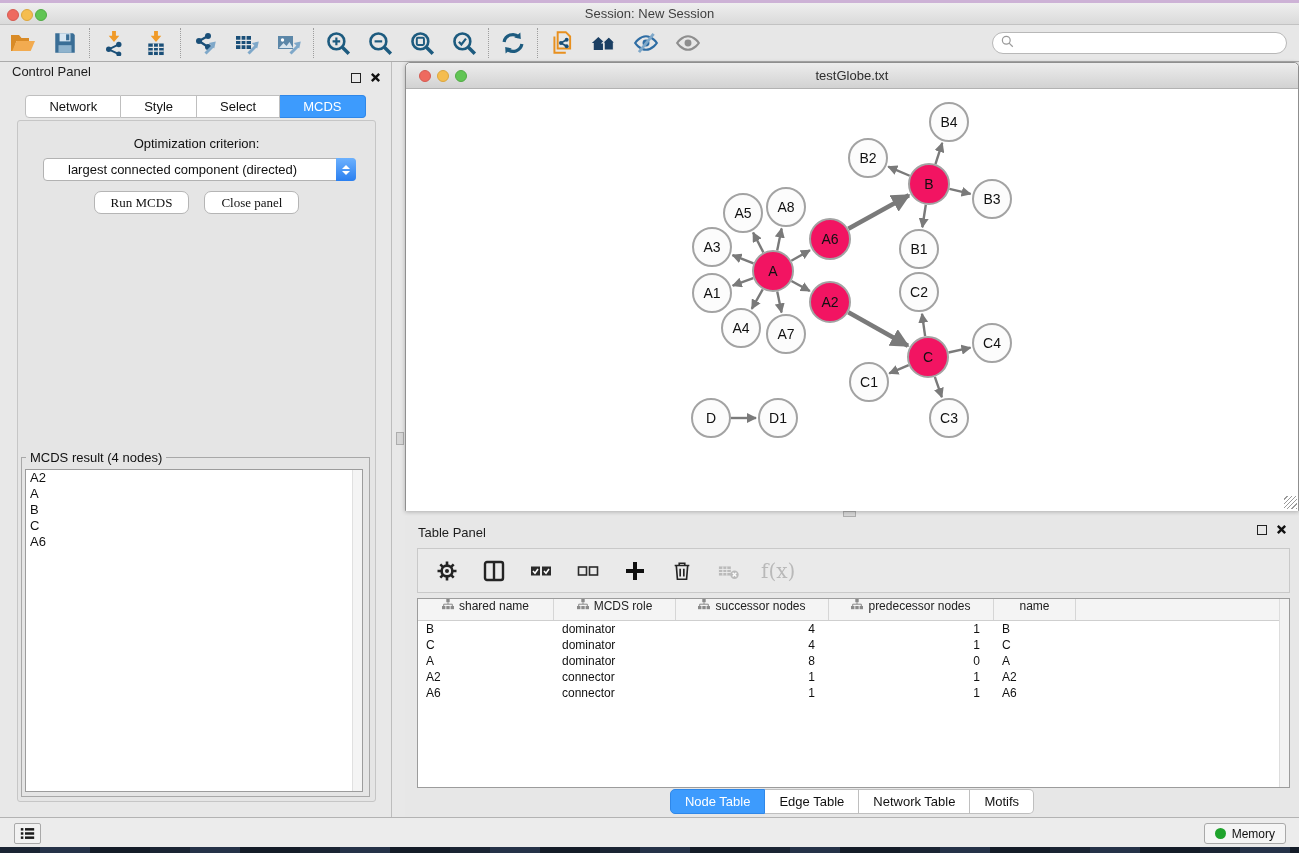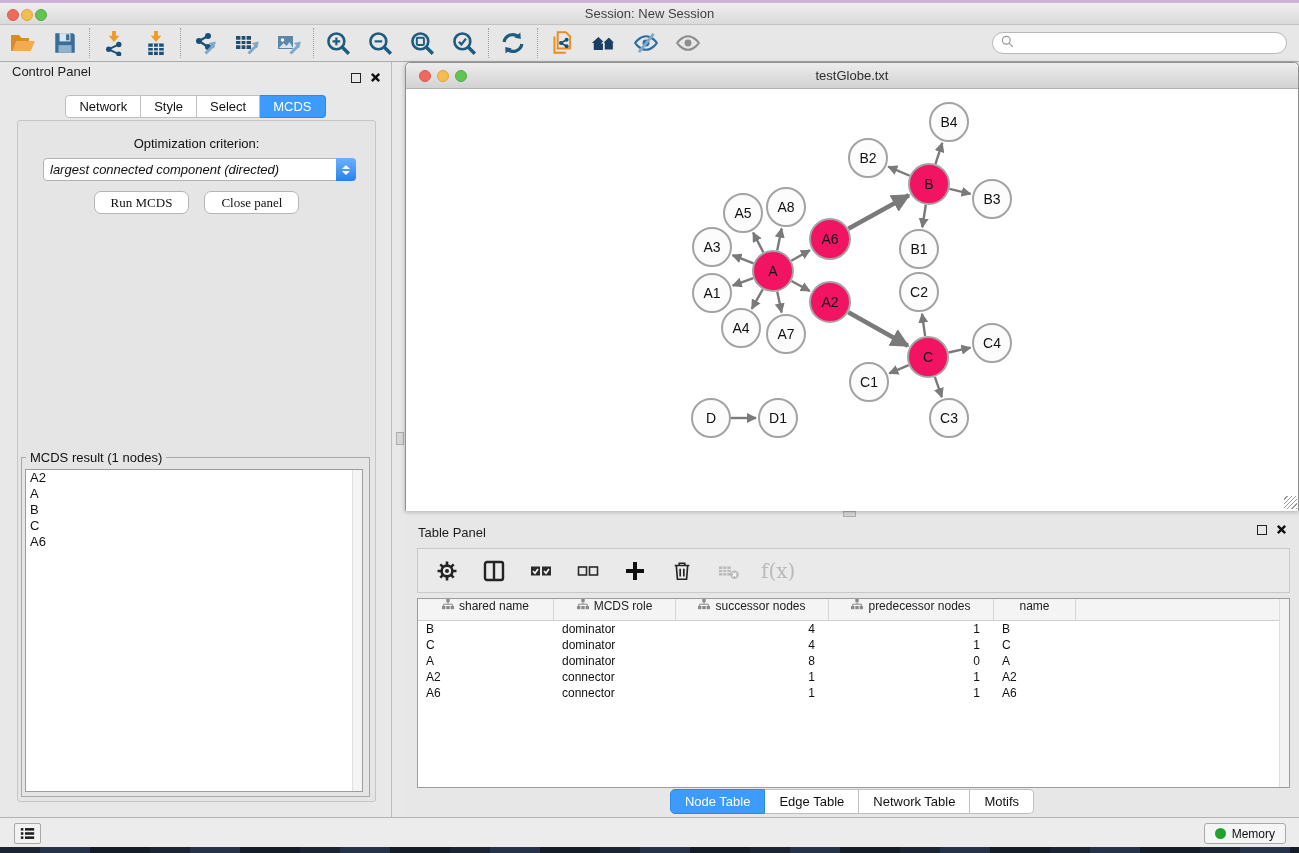--- a/index.html
+++ b/index.html
@@ -32,30 +32,30 @@
   .search-box svg { width:13px; height:13px; margin-right:5px; }
   .search-box input { border:none; outline:none; flex:1; font-size:12px; font-family:"Liberation Sans",sans-serif; background:transparent; }
 
   
   .control-panel { left:0; top:62px; width:392px; height:755px; background:#e8e8e8; border-right:1px solid #bdbdbd; }
   .panel-title { font-size:13px; color:#1d1d1d; }
   .win-btns { position:absolute; right:10px; top:10px; display:flex; gap:9px; align-items:center; }
   .float-sq { width:10px; height:10px; border:1.6px solid #222; display:inline-block; cursor:pointer; }
   .close-x { width:11px; height:11px; cursor:pointer; }
   .cp-tabs { position:absolute; left:0; top:33px; width:100%; display:flex; justify-content:center; }
-  .tabbtn { font-size:13px; padding:3px 13px; background:#fff; border:1px solid #bfbfbf; border-left:none; color:#111; cursor:pointer; line-height:15px; }
+  .tabbtn { font-size:13px; padding:3px 23px; background:#fff; border:1px solid #bfbfbf; border-left:none; color:#111; cursor:pointer; line-height:15px; }
   .tabbtn:first-child { border-left:1px solid #bfbfbf; border-radius:4px 0 0 4px; }
   .tabbtn:last-child { border-radius:0 4px 4px 0; }
   .tabbtn.active { background:#3d9bfd; border-color:#2f87e8; color:#fff; }
   .cp-content { position:absolute; left:17px; top:58px; width:359px; height:682px;
     background:#e5e5e5; border:1px solid #c6c6c6; border-radius:3px; }
   .opt-label { position:absolute; top:15px; width:100%; text-align:center; font-size:13px; color:#111; }
   .combo { position:absolute; top:37px; left:25px; width:313px; height:23px; background:#fff;
     border:1px solid #b2b2b2; border-radius:4px; display:flex; align-items:center; cursor:pointer; }
-  .combo .val { flex:1; font-size:13px; color:#111; padding-left:6px; white-space:nowrap; overflow:hidden;font-style:italic; }
+  .combo .val { flex:1; font-size:13px; color:#111; padding-left:24px; white-space:nowrap; overflow:hidden; }
   .combo .stepper { width:20px; height:23px; margin:-1px -1px -1px 0; border-radius:0 4px 4px 0;
     background:linear-gradient(#6cb1fe,#2a7ff0); display:flex; flex-direction:column; align-items:center; justify-content:center; gap:2px; }
   .combo .stepper i { width:0; height:0; border-left:4px solid transparent; border-right:4px solid transparent; }
   .combo .stepper .up { border-bottom:4.5px solid #fff; }
   .combo .stepper .dn { border-top:4.5px solid #fff; }
   .btn-row { position:absolute; top:70px; width:100%; display:flex; justify-content:center; gap:15px; }
   .pushbtn { background:#fff; border:1px solid #b5b5b5; border-radius:7px; font-size:13px; color:#111;
     padding:3px 16px; height:23px; cursor:pointer; font-family:Liberation Serif, serif; }
   .groupbox { position:absolute; left:3px; right:5px; top:336px; height:340px; border:1px solid #a8a8a8; }
   .groupbox-label { position:absolute; top:-8px; left:4px; background:#e5e5e5; padding:0 4px; font-size:13px; color:#111; }
@@ -299,21 +299,21 @@
         <span class="stepper">
             <i class="up"></i>
             <i class="dn"></i>
           </span>
       </div>
       <div class="btn-row">
         <button class="pushbtn">Run MCDS</button>
         <button class="pushbtn">Close panel</button>
       </div>
       <div class="groupbox">
-        <span class="groupbox-label">MCDS result (1 nodes)</span>
+        <span class="groupbox-label">MCDS result (4 nodes)</span>
         <div class="result-list" id="result-list">
           <div class="result-scroll"></div>
         <div class="result-item">A2</div>
             <div class="result-item">A</div>
             <div class="result-item">B</div>
             <div class="result-item">C</div>
             <div class="result-item">A6</div>
           </div>
       </div>
     </div>

